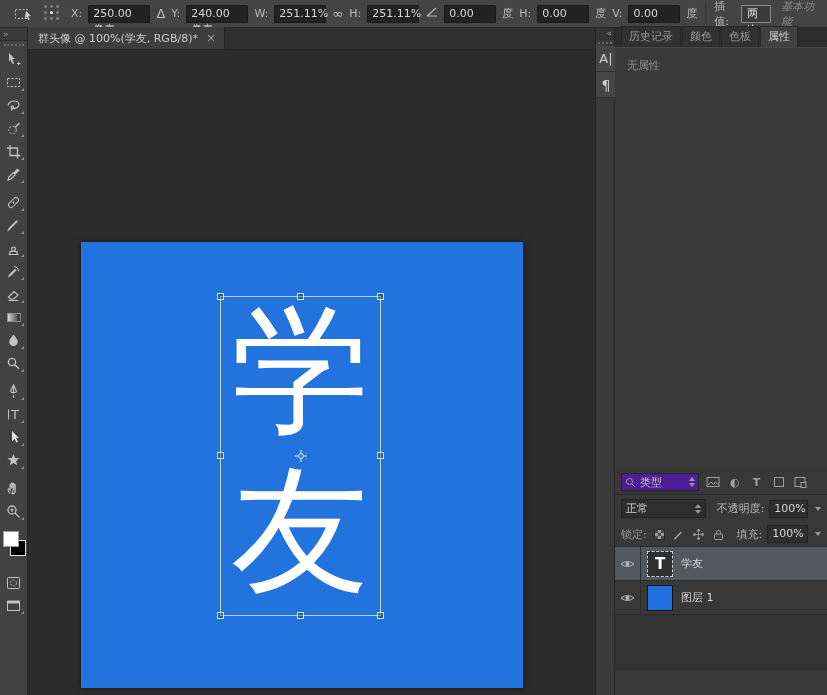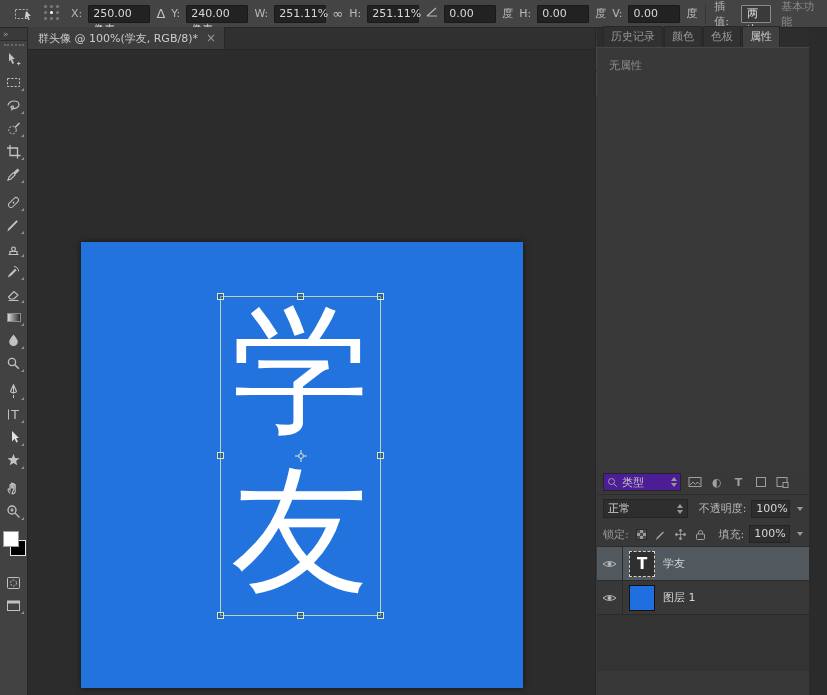--- a/index.html
+++ b/index.html
@@ -16,21 +16,21 @@
     height:18px;line-height:16px;padding:0 4px;min-width:56px;}
   .field.small{min-width:52px;}
   .tool-badge{width:22px;height:20px;display:flex;align-items:center;justify-content:center;}
   .refgrid{display:grid;grid-template-columns:repeat(3,5px);grid-template-rows:repeat(3,5px);
     gap:1px;margin:0 4px;}
   .refgrid i{width:3px;height:3px;background:#7c7c7c;border-radius:50%;}
   .refgrid i.c{background:#ffffff;}
   .glyph{color:#c0c0c0;font-size:13px;}
   .btn-outline{border:1px solid #8a8a8a;background:#3a3a3a;color:#e0e0e0;height:18px;
     line-height:16px;padding:0 5px;border-radius:1px;}
-  .ws-btn{color:#8a8a8a;padding:0 4px;}
+  .ws-btn{color:#8a8a8a;padding:0 4px;font-style:italic;}
   .divider-v{width:1px;height:20px;background:#363636;margin:0 2px;}
 
   
   .tools{position:absolute;left:0;top:28px;width:28px;height:667px;background:#424242;
     border-right:1px solid #262626;display:flex;flex-direction:column;align-items:center;}
   .tools-head{width:100%;height:13px;background:#3a3a3a;color:#9a9a9a;font-size:9px;
     text-align:left;padding-left:3px;line-height:12px;border-bottom:1px solid #2c2c2c;}
   .tools-grip{width:20px;border-top:2px dotted #6a6a6a;margin:3px 0 2px;}
   .tool{width:24px;height:23px;display:flex;align-items:center;justify-content:center;
     position:relative;}
@@ -69,21 +69,21 @@
   .strip{position:absolute;left:595px;top:28px;width:20px;height:667px;background:#3a3a3a;
     border-left:1px solid #262626;border-right:1px solid #262626;}
   .strip-head{height:12px;color:#9a9a9a;font-size:9px;text-align:right;padding-right:2px;
     line-height:11px;background:#343434;}
   .strip-grip{width:14px;margin:2px auto;border-top:2px dotted #6a6a6a;}
   .strip-btn{width:20px;height:26px;display:flex;align-items:center;justify-content:center;
     color:#cfcfcf;font-size:13px;background:#464646;border-bottom:1px solid #303030;}
   .strip-btn.pg{font-size:14px;}
 
   
-  .dock{position:absolute;left:597px;top:28px;width:212px;height:667px;background:#383838;}
+  .dock{position:absolute;left:615px;top:28px;width:212px;height:667px;background:#383838;}
   .ptabs{display:flex;background:#2d2d2d;height:19px;align-items:flex-end;padding-left:6px;gap:1px;}
   .ptab{padding:2px 7px 3px;background:#313131;color:#969696;border:1px solid #272727;
     border-bottom:none;font-size:11px;white-space:nowrap;}
   .ptab.active{background:#404040;color:#d2d2d2;}
   .props-body{height:423px;background:#393939;border-top:1px solid #464646;padding:10px 12px;}
   .props-empty{color:#8d8d8d;}
 
   .layers{position:absolute;left:0;top:442px;width:212px;height:225px;background:#383838;}
   .lrow{display:flex;align-items:center;padding:0 6px;gap:5px;}
   .filter-row{height:25px;border-bottom:1px solid #2c2c2c;}

